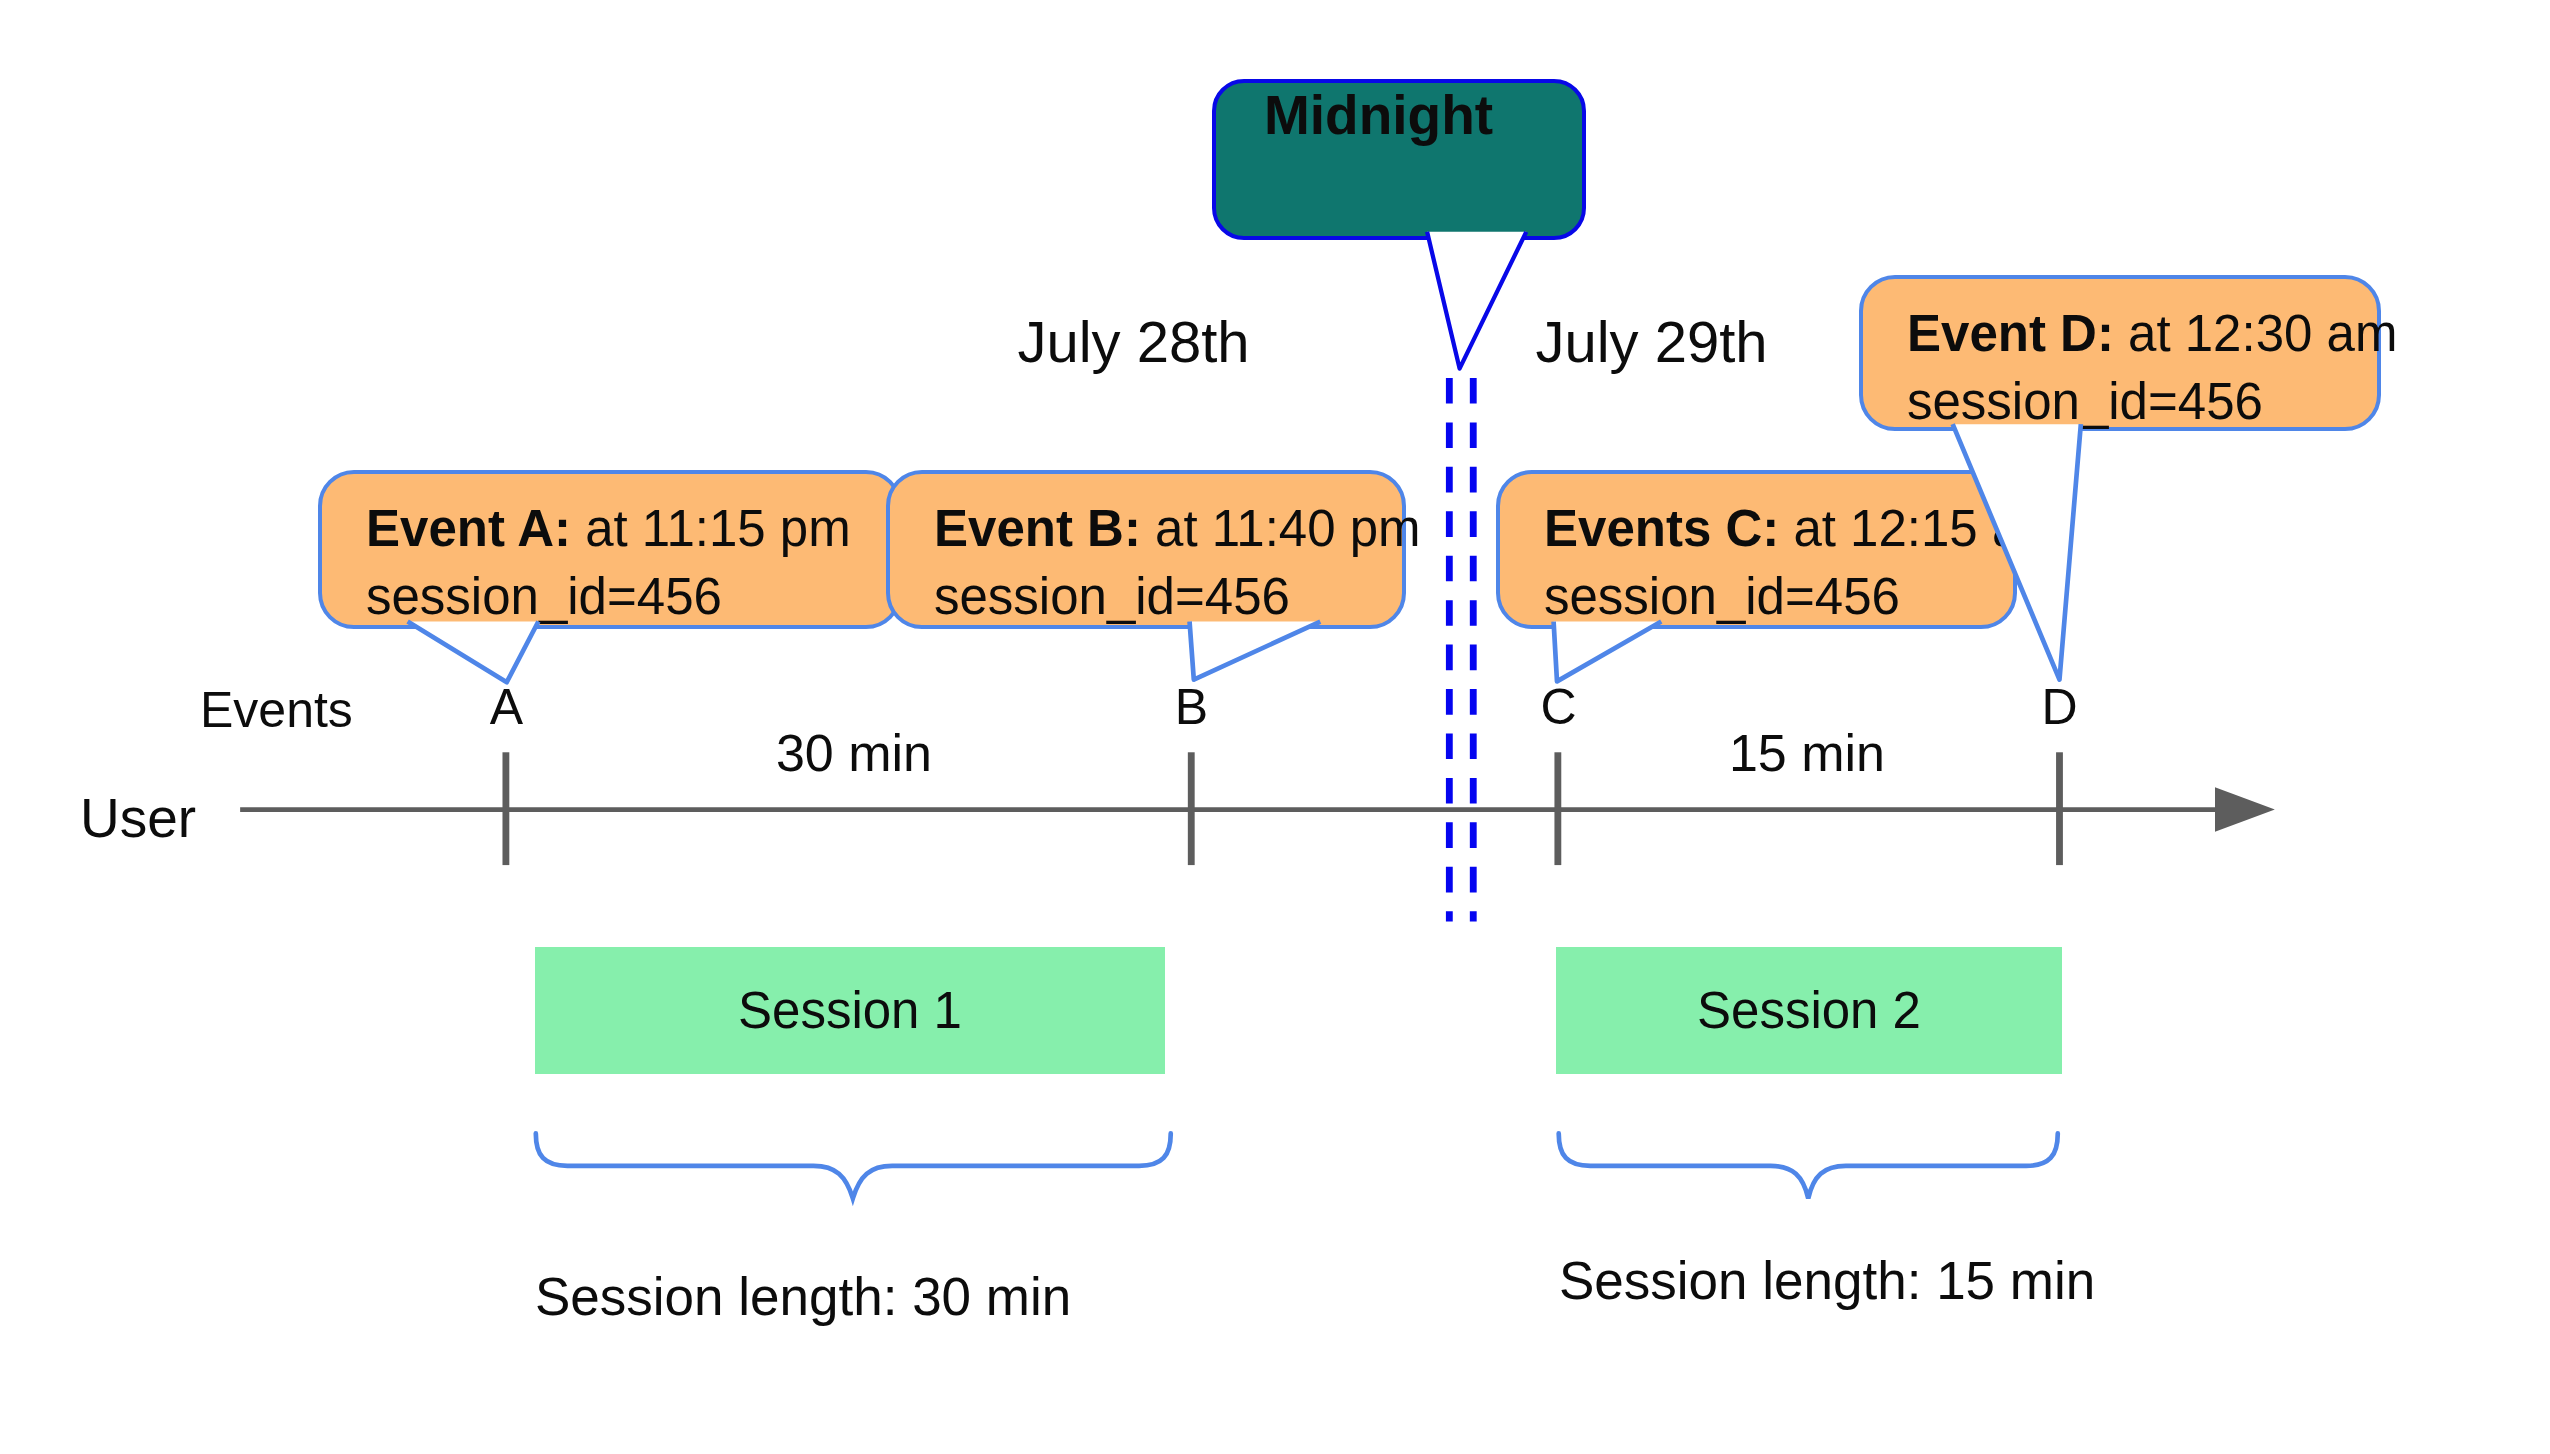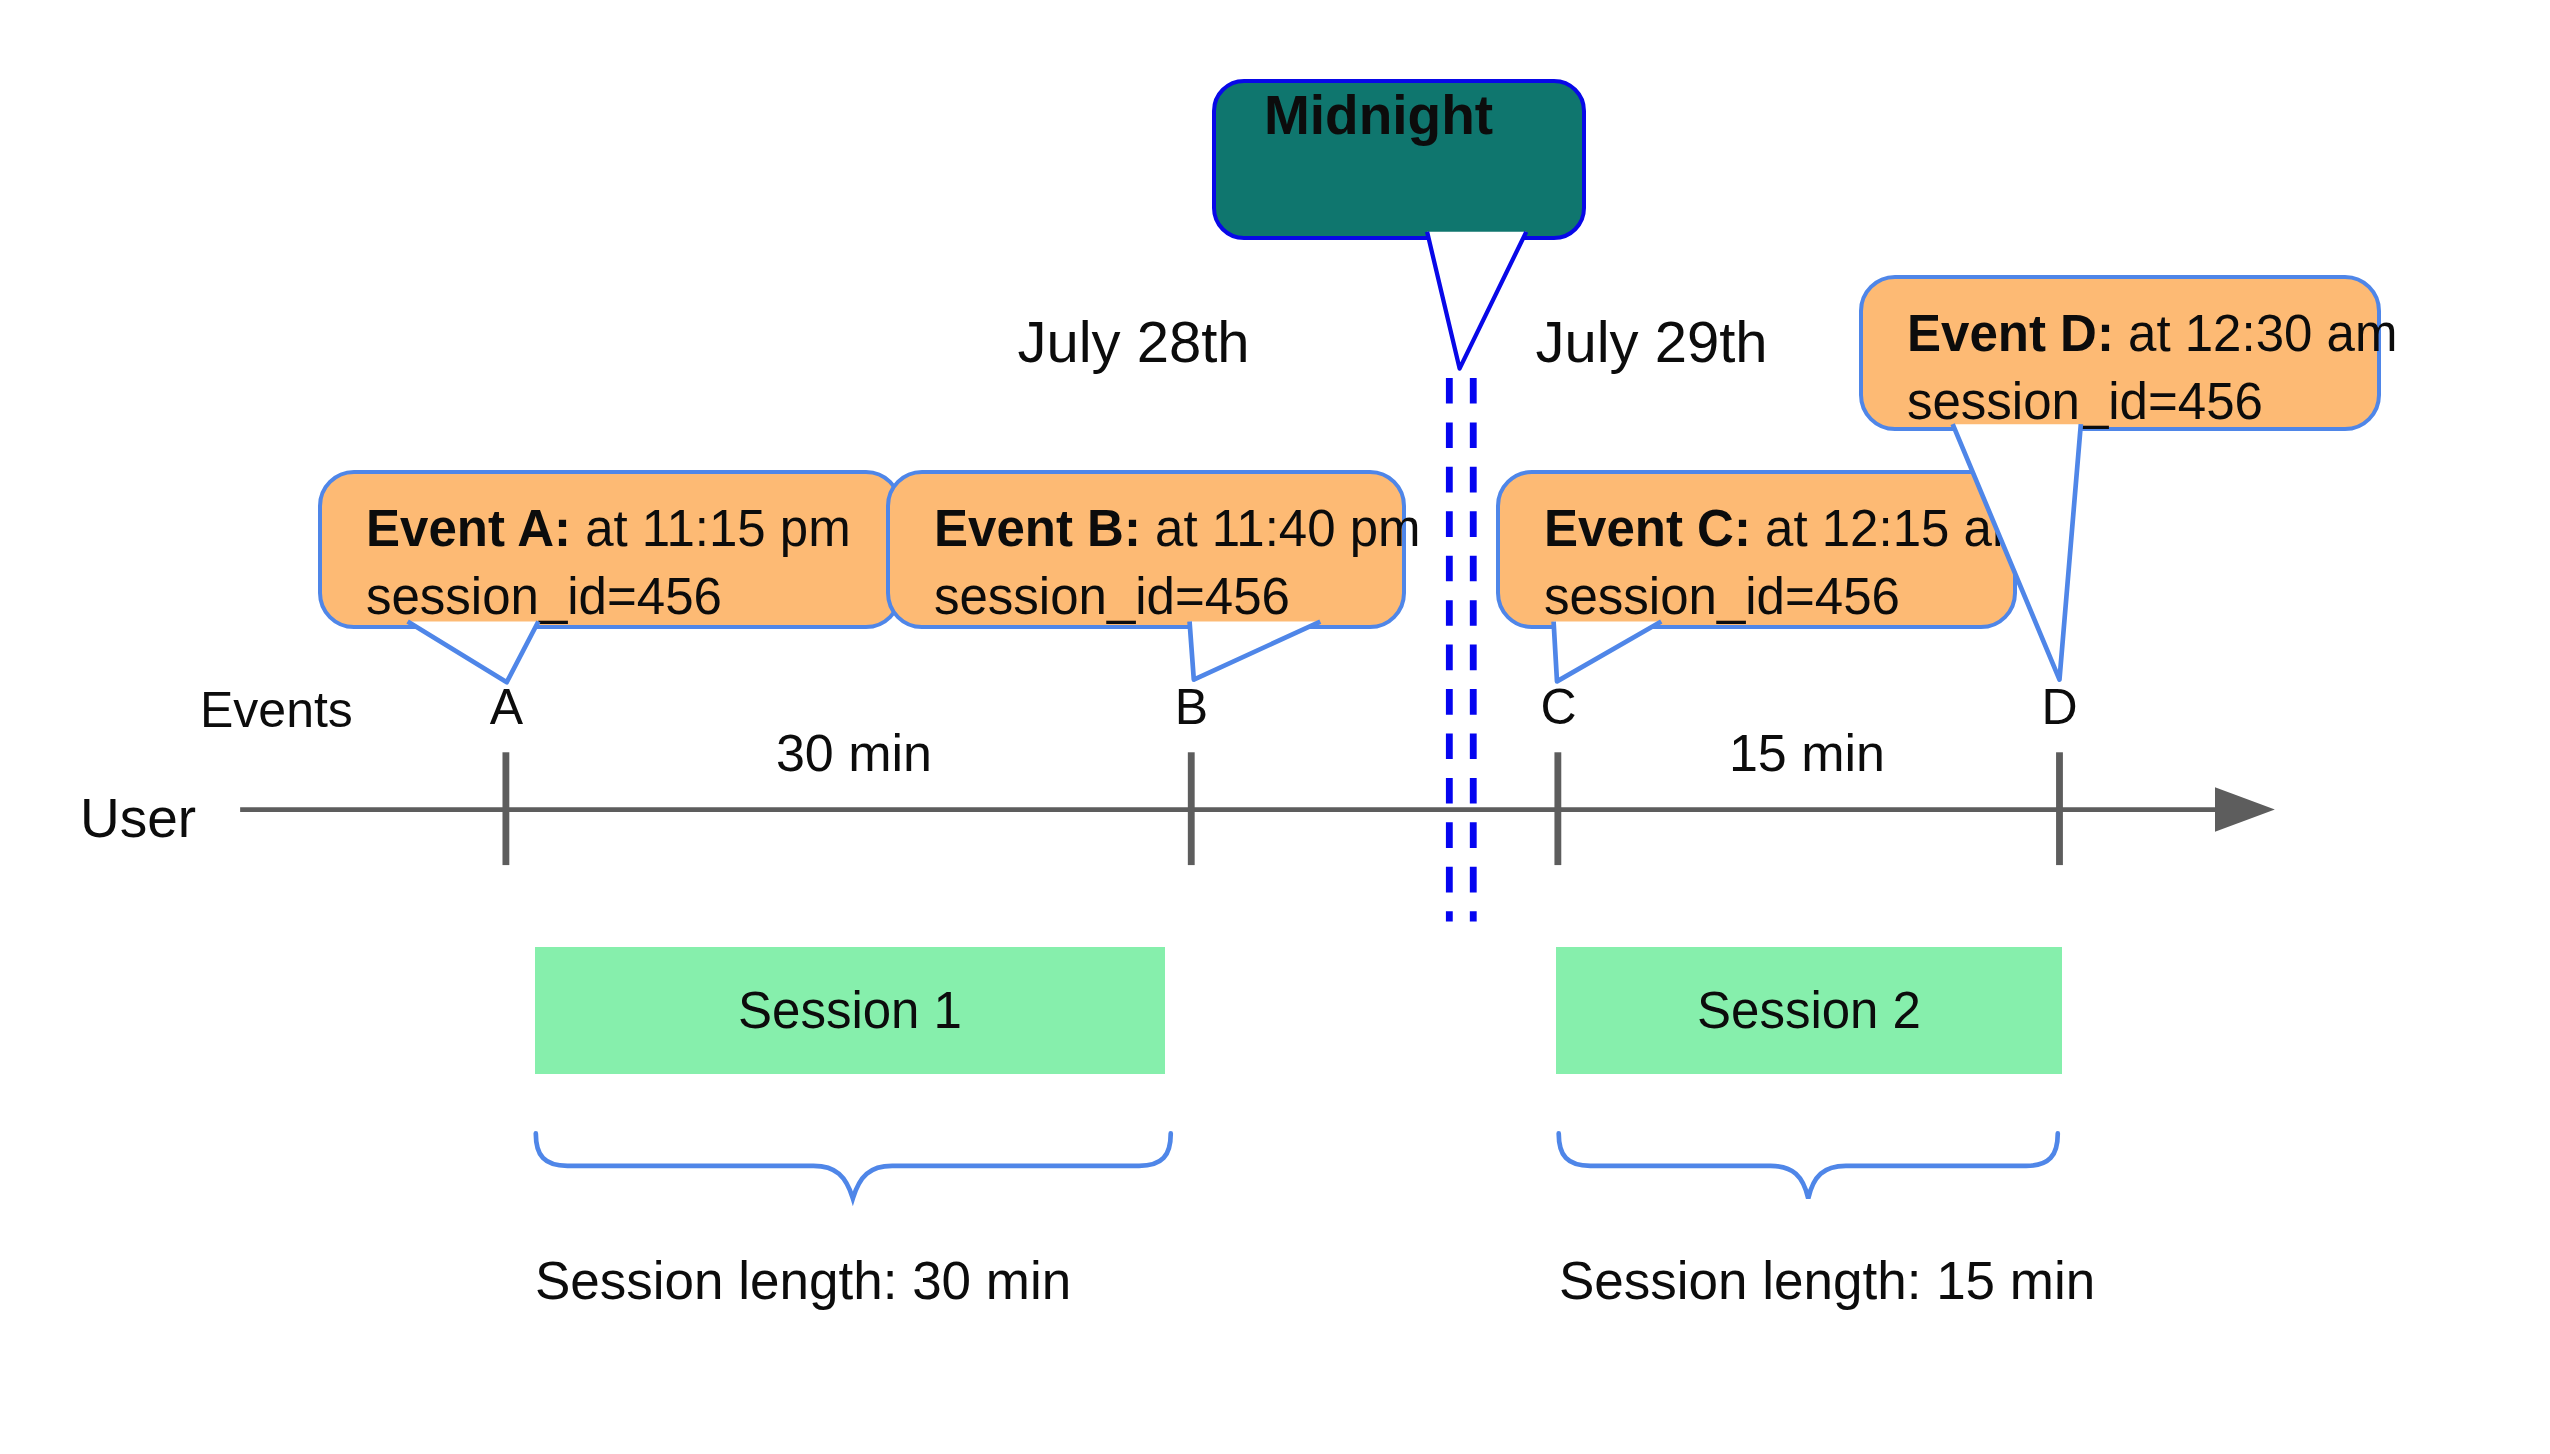--- a/index.html
+++ b/index.html
@@ -75,21 +75,21 @@
 
   <div class="bubble" style="left:318px;top:470px;width:584px;height:159px;">
     <div><b>Event A:</b><span> at 11:15 pm</span></div>
     <div>session_id=456</div>
   </div>
   <div class="bubble" style="left:886px;top:470px;width:520px;height:159px;">
     <div><b>Event B:</b><span> at 11:40 pm</span></div>
     <div>session_id=456</div>
   </div>
   <div class="bubble" style="left:1496px;top:470px;width:521px;height:159px;">
-    <div><b>Event C:</b><span> at 12:15 am</span></div>
+    <div><b>Events C:</b><span> at 12:15 am</span></div>
     <div>session_id=456</div>
   </div>
   <div class="bubble" style="left:1859px;top:275px;width:522px;height:156px;">
     <div><b>Event D:</b><span> at 12:30 am</span></div>
     <div>session_id=456</div>
   </div>
 
   <div class="sessionbox" style="left:535px;width:630px;">
     <span>Session 1</span>
   </div>
@@ -124,17 +124,17 @@
   <div class="abs" style="left:80px;top:791px;font-size:55px;line-height:55px;">User</div>
 
   <div class="ticklabel" style="left:455px;">A</div>
   <div class="ticklabel" style="left:1140px;">B</div>
   <div class="ticklabel" style="left:1507px;">C</div>
   <div class="ticklabel" style="left:2008px;">D</div>
 
   <div class="minlabel" style="left:726px;">30 min</div>
   <div class="minlabel" style="left:1679px;">15 min</div>
 
-  <div class="sesslen" style="left:535px;">Session length: 30 min</div>
+  <div class="sesslen" style="left:535px;margin-top:16px;">Session length: 30 min</div>
   <div class="sesslen" style="left:1559px;width:499px;text-align:center;">Session length: 15 min</div>
 
 </div>
 
 
 </body></html>

